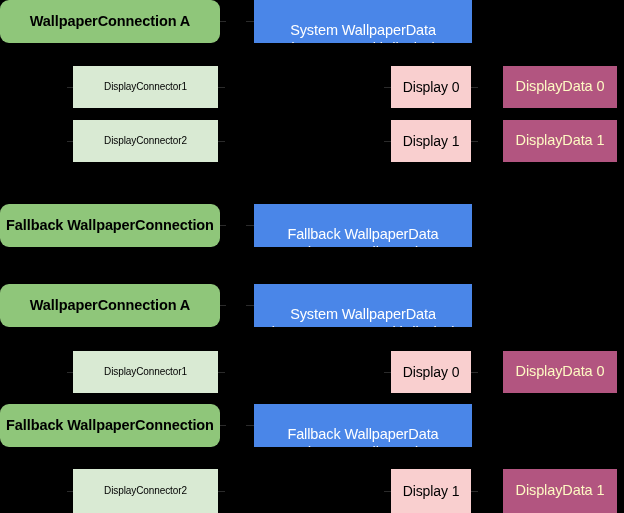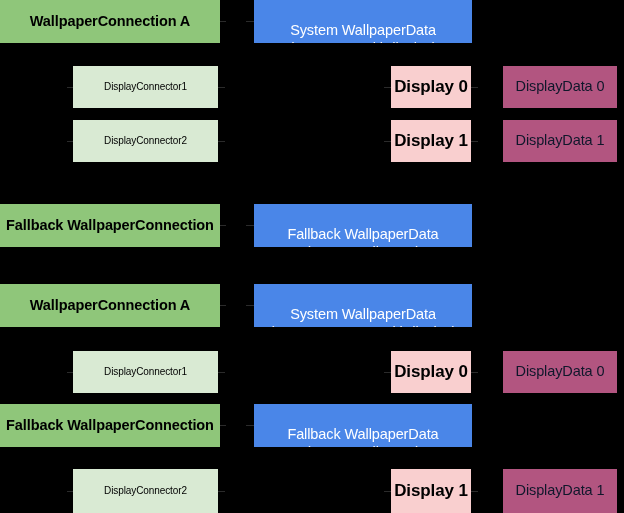--- a/index.html
+++ b/index.html
@@ -32,25 +32,25 @@
     white-space: pre-line;
     overflow: hidden;
   }
   .node .label {
     display: block;
     width: 100%;
     padding: 0 3px;
     box-sizing: border-box;
   }
   
-  .c-green      { background: #8FC67A; color: #000000; font-size: 14.5px; font-weight: 700; }
+  .c-green      { background: #8FC67A; color: #000000; font-size: 14.5px; font-weight: 700; border-radius: 9px; }
   .c-lightgreen { background: #D9EAD3; color: #000000; font-size: 10px; font-weight: 400; }
   .c-blue       { background: #4A86E8; color: #FFFFFF; font-size: 14.5px; font-weight: 400; }
-  .c-pink       { background: #F9CFCF; color: #000000; font-size: 17px; font-weight: 700; }
-  .c-magenta    { background: #B25580; color: #0f172a; font-size: 14.5px; font-weight: 400; }
+  .c-pink       { background: #F9CFCF; color: #000000; font-size: 14px; font-weight: 400; }
+  .c-magenta    { background: #B25580; color: #fef9c3; font-size: 14.5px; font-weight: 400; }
 
   .c-green .label      { font-weight: 700; }
   .c-blue .label       { font-weight: 400; margin-top: 36px; }
 
   
   .stub {
     position: absolute;
     height: 1px;
     background: #2b2b2b;
   }

